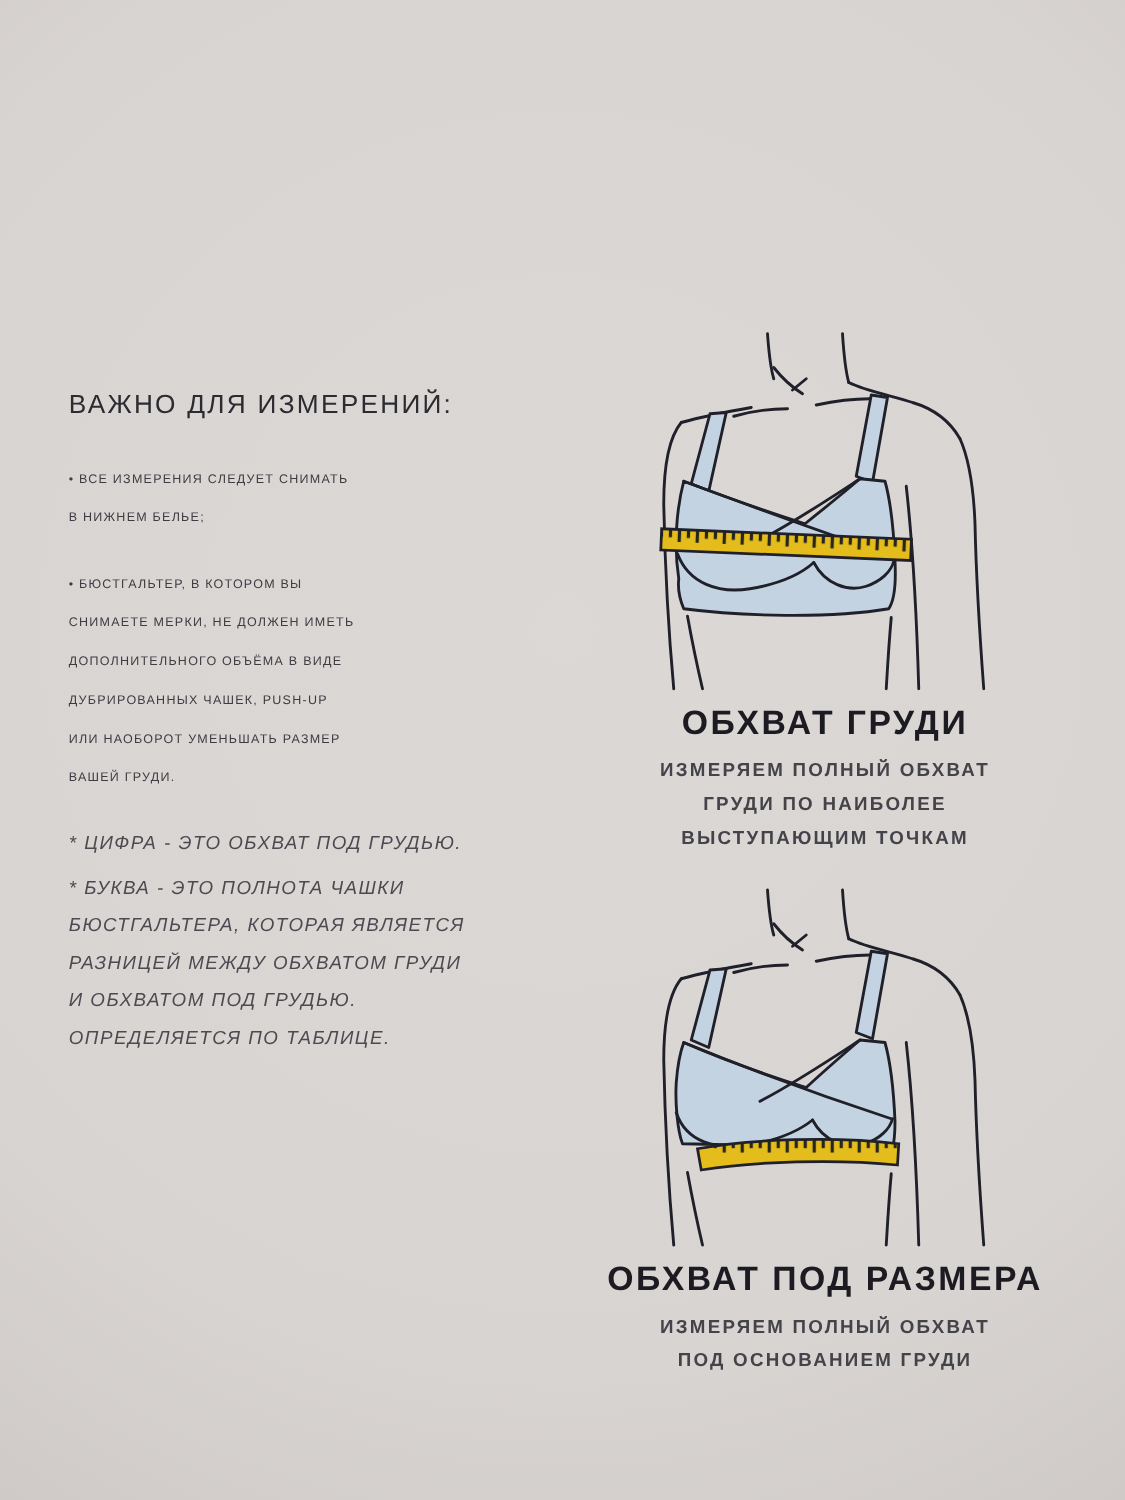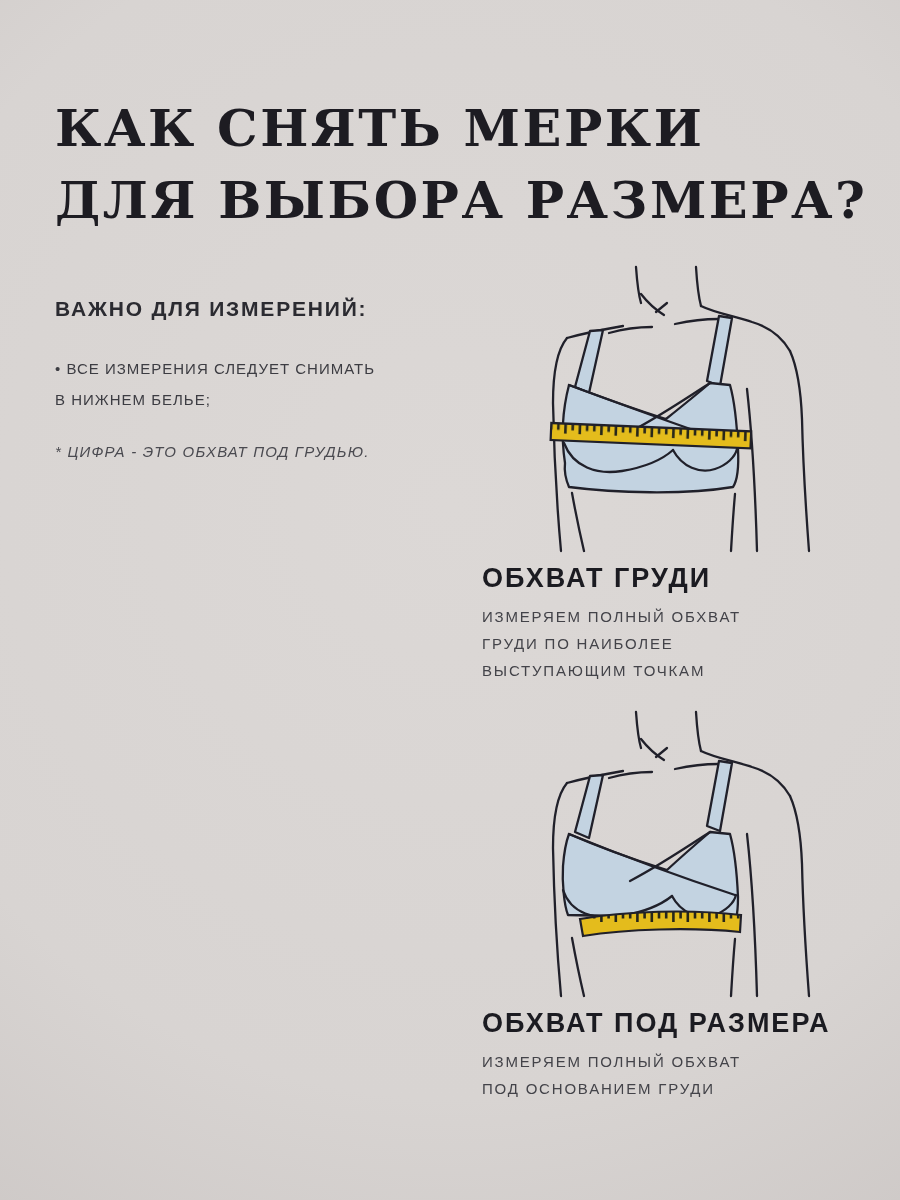--- a/index.html
+++ b/index.html
@@ -17,86 +17,94 @@
     font-family:"DejaVu Serif", serif;
     font-weight:600;
     font-size:51px;line-height:72px;
     letter-spacing:2.5px;
     color:#1d1c22;
   }
   .title span{display:block;white-space:nowrap;}
 
   .left-col{position:absolute;left:55px;top:297px;width:425px;}
   .section-heading{
-    margin:0 0 32px 0;
-    font-size:21px;font-weight:bold;
+    margin:15px 0 32px 0;
+    font-size:21px;font-weight:normal;
     letter-spacing:1.8px;color:#2b2b31;
   }
   .bullet{
     margin:0 0 22px 0;
-    font-size:15px;line-height:31px;
+    font-size:10px;line-height:31px;
     letter-spacing:1px;color:#3c3c42;
     white-space:pre-line;
   }
   .bullet strong{color:#232329;font-weight:bold;}
   .footnotes{}
   .footnote{
     margin:0 0 6px 0;
     font-style:italic;
     font-size:15px;line-height:30px;
     letter-spacing:1.2px;color:#4a4a50;
     white-space:pre-line;
   }
 
-  .right-col{position:absolute;left:482px;top:253px;width:400px;text-align:left;}
+  .right-col{position:absolute;left:460px;top:253px;width:400px;text-align:center;}
   figure{margin:0;}
   .figure-underbust{margin-top:14px;}
   .figure-svg{display:block;margin:0 auto;}
   .figure-title{
     margin:10px 0 0 0;
     font-size:27px;font-weight:bold;
     letter-spacing:2px;color:#1b1b21;
     white-space:nowrap;
   }
   .caption{
     margin:9px 0 0 0;
     font-size:15px;line-height:27px;
     letter-spacing:1.8px;color:#434349;
     white-space:pre-line;
+    font-weight:bold;
   }
 
   
   .ln path{fill:none;stroke:var(--line,#20202a);stroke-width:2.3;stroke-linecap:round;stroke-linejoin:round;}
   .fill{fill:var(--bra,#c3d3e1);stroke:var(--line,#20202a);stroke-width:2.3;stroke-linejoin:round;}
   .edge{fill:none;stroke:var(--line,#20202a);stroke-width:2.3;stroke-linecap:round;}
   .tape-rect{stroke:var(--line,#20202a);stroke-width:2.2;}
   .tape-bg{fill:var(--tape,#e4bc1c);}
   .tick{fill:#26261a;}
 </style>
 </head>
 <body>
 
 <div class="page">
 
-  <h1 class="title">
-    <span>КАК СНЯТЬ МЕРКИ</span>
-    <span>ДЛЯ ВЫБОРА РАЗМЕРА?</span>
-  </h1>
 
   <div class="left-col">
     <h2 class="section-heading">ВАЖНО ДЛЯ ИЗМЕРЕНИЙ:</h2>
 
     <p class="bullet">• ВСЕ ИЗМЕРЕНИЯ СЛЕДУЕТ СНИМАТЬ
 В НИЖНЕМ БЕЛЬЕ;</p>
 
+    <p class="bullet">• БЮСТГАЛЬТЕР, В КОТОРОМ ВЫ
+СНИМАЕТЕ МЕРКИ, НЕ ДОЛЖЕН ИМЕТЬ
+ДОПОЛНИТЕЛЬНОГО ОБЪЁМА В ВИДЕ
+ДУБРИРОВАННЫХ ЧАШЕК, PUSH-UP
+ИЛИ НАОБОРОТ УМЕНЬШАТЬ РАЗМЕР
+ВАШЕЙ ГРУДИ.</p>
 
 
 
     <div class="footnotes">
       <p class="footnote">* ЦИФРА - ЭТО ОБХВАТ ПОД ГРУДЬЮ.</p>
+      <p class="footnote">* БУКВА - ЭТО ПОЛНОТА ЧАШКИ
+БЮСТГАЛЬТЕРА, КОТОРАЯ ЯВЛЯЕТСЯ
+РАЗНИЦЕЙ МЕЖДУ ОБХВАТОМ ГРУДИ
+И ОБХВАТОМ ПОД ГРУДЬЮ.
+ОПРЕДЕЛЯЕТСЯ ПО ТАБЛИЦЕ.</p>
     </div>
   </div>
 
   <div class="right-col">
 
     <figure class="figure-bust">
       <svg class="figure-svg" width="370" height="300" viewBox="0 0 370 300" aria-hidden="true">
         <defs>
           <pattern id="t1" width="36" height="17" patternUnits="userSpaceOnUse">
             <rect class="tape-bg" width="36" height="17"></rect>

